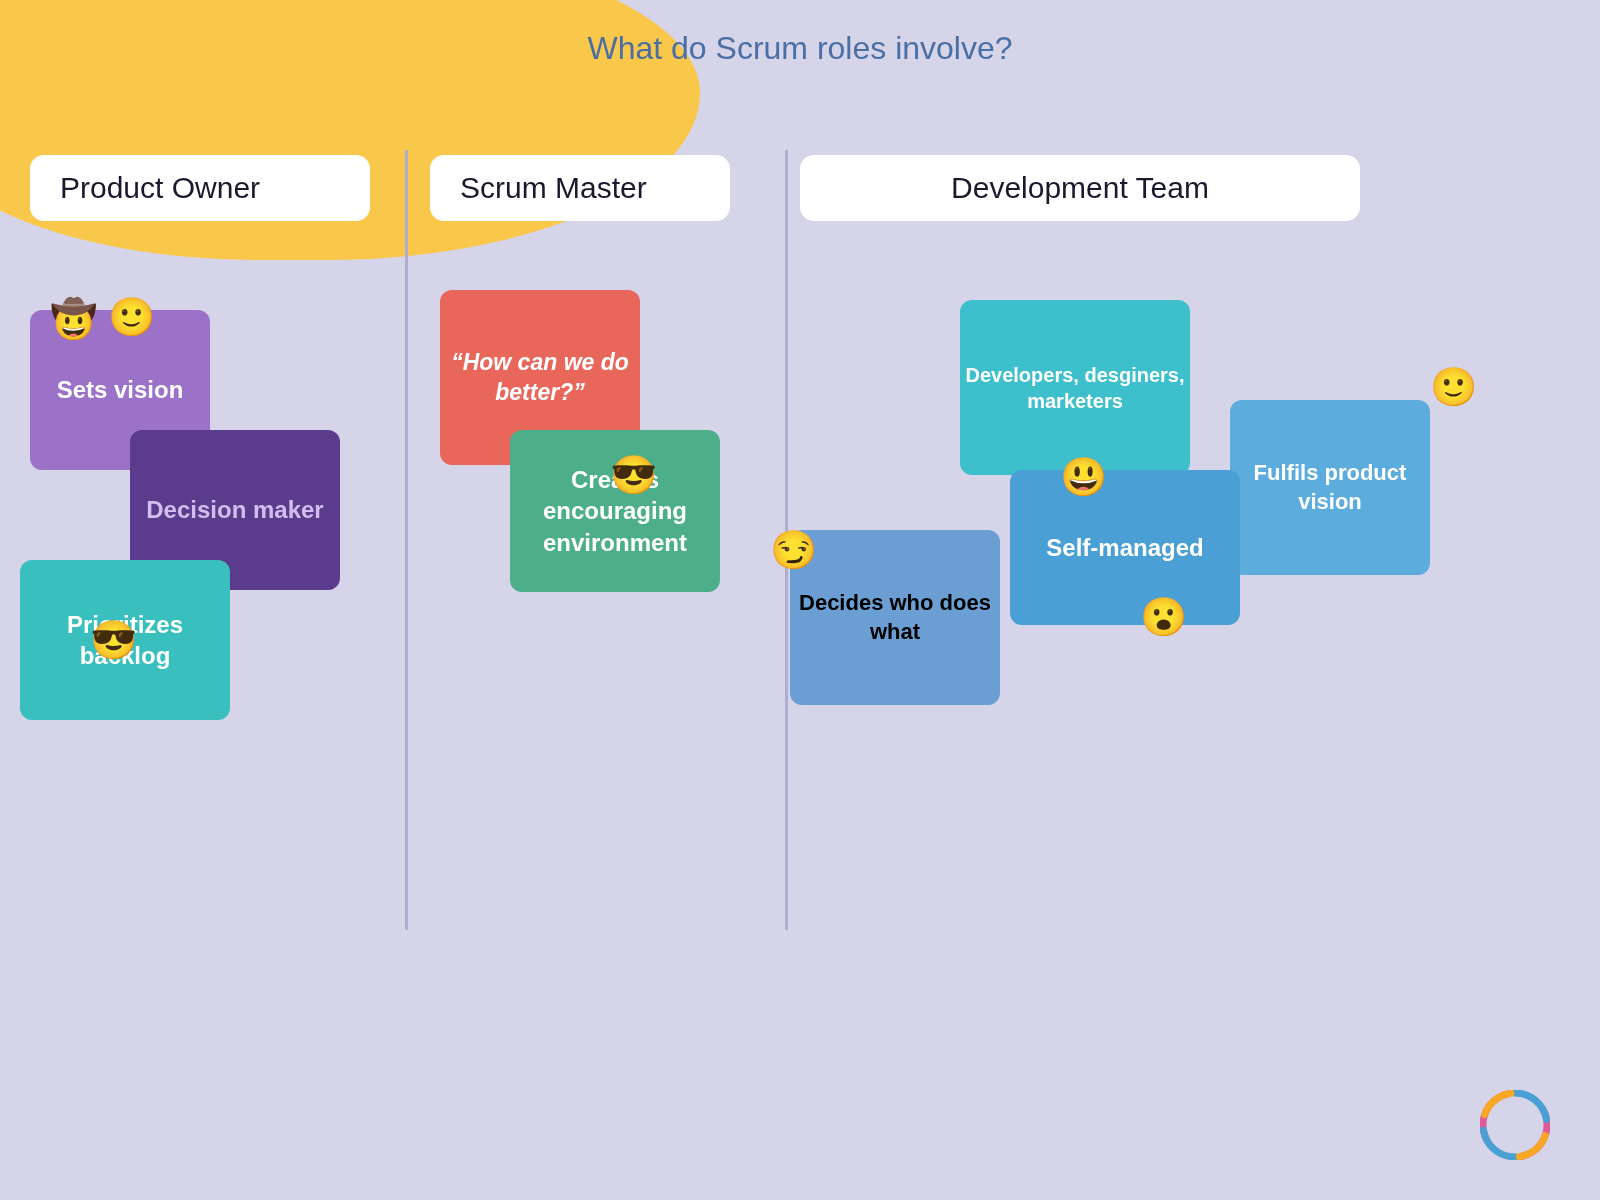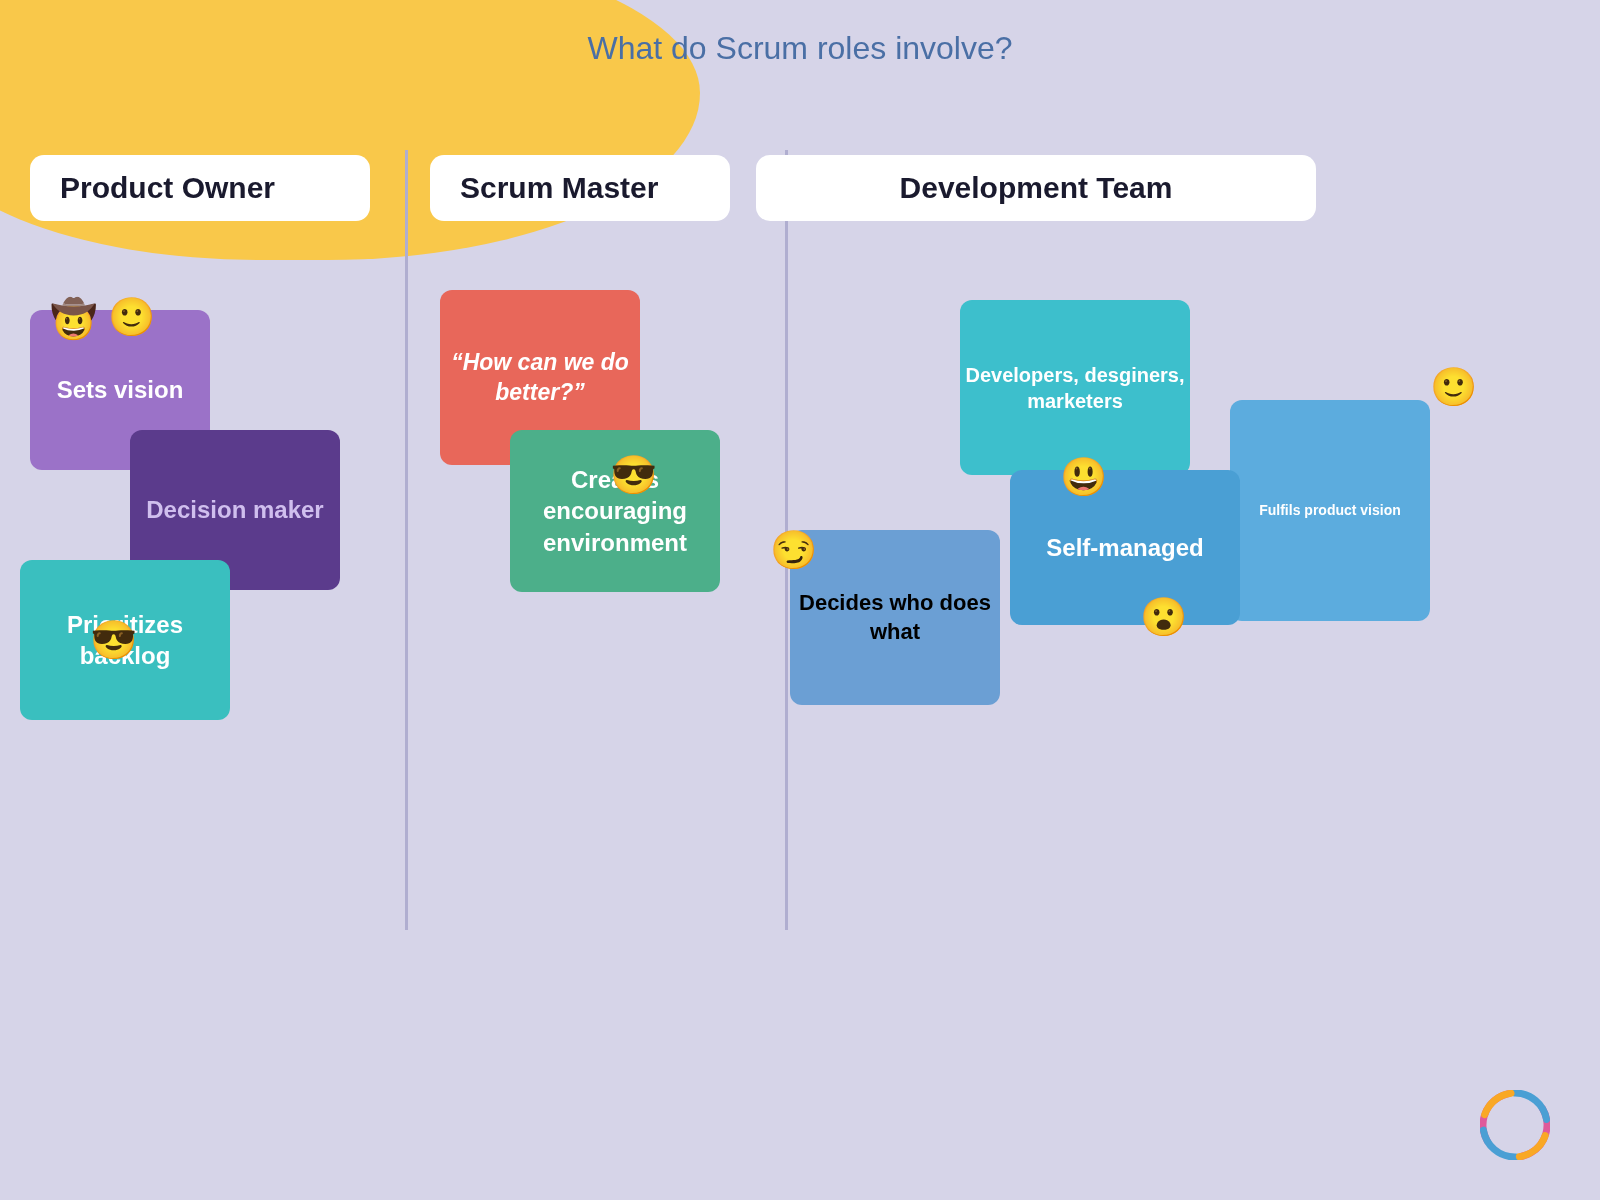--- a/index.html
+++ b/index.html
@@ -39,37 +39,37 @@
     }
 
     
     .col-header {
       position: absolute;
       top: 155px;
       background: white;
       border-radius: 14px;
       padding: 16px 30px;
       font-size: 30px;
-      font-weight: 700;
+      font-weight: 400;
       color: #1a1a2e;
       z-index: 10;
     }
 
     .col-header-po {
       left: 30px;
       width: 340px;
     }
 
     .col-header-sm {
       left: 430px;
       width: 300px;
     }
 
     .col-header-dt {
-      left: 756px;
+      left: 800px;
       width: 560px;
       text-align: center;
     }
 
     
     .divider {
       position: absolute;
       top: 150px;
       width: 3px;
       height: 780px;
@@ -152,22 +152,22 @@
       width: 230px;
       height: 175px;
       font-size: 20px;
     }
 
     .card-fulfils {
       background: #5cacde;
       left: 1230px;
       top: 400px;
       width: 200px;
-      height: 221px;
-      font-size: 14px;
+      height: 175px;
+      font-size: 22px;
     }
 
     .card-self-managed {
       background: #4a9fd4;
       left: 1010px;
       top: 470px;
       width: 230px;
       height: 155px;
       font-size: 24px;
     }

